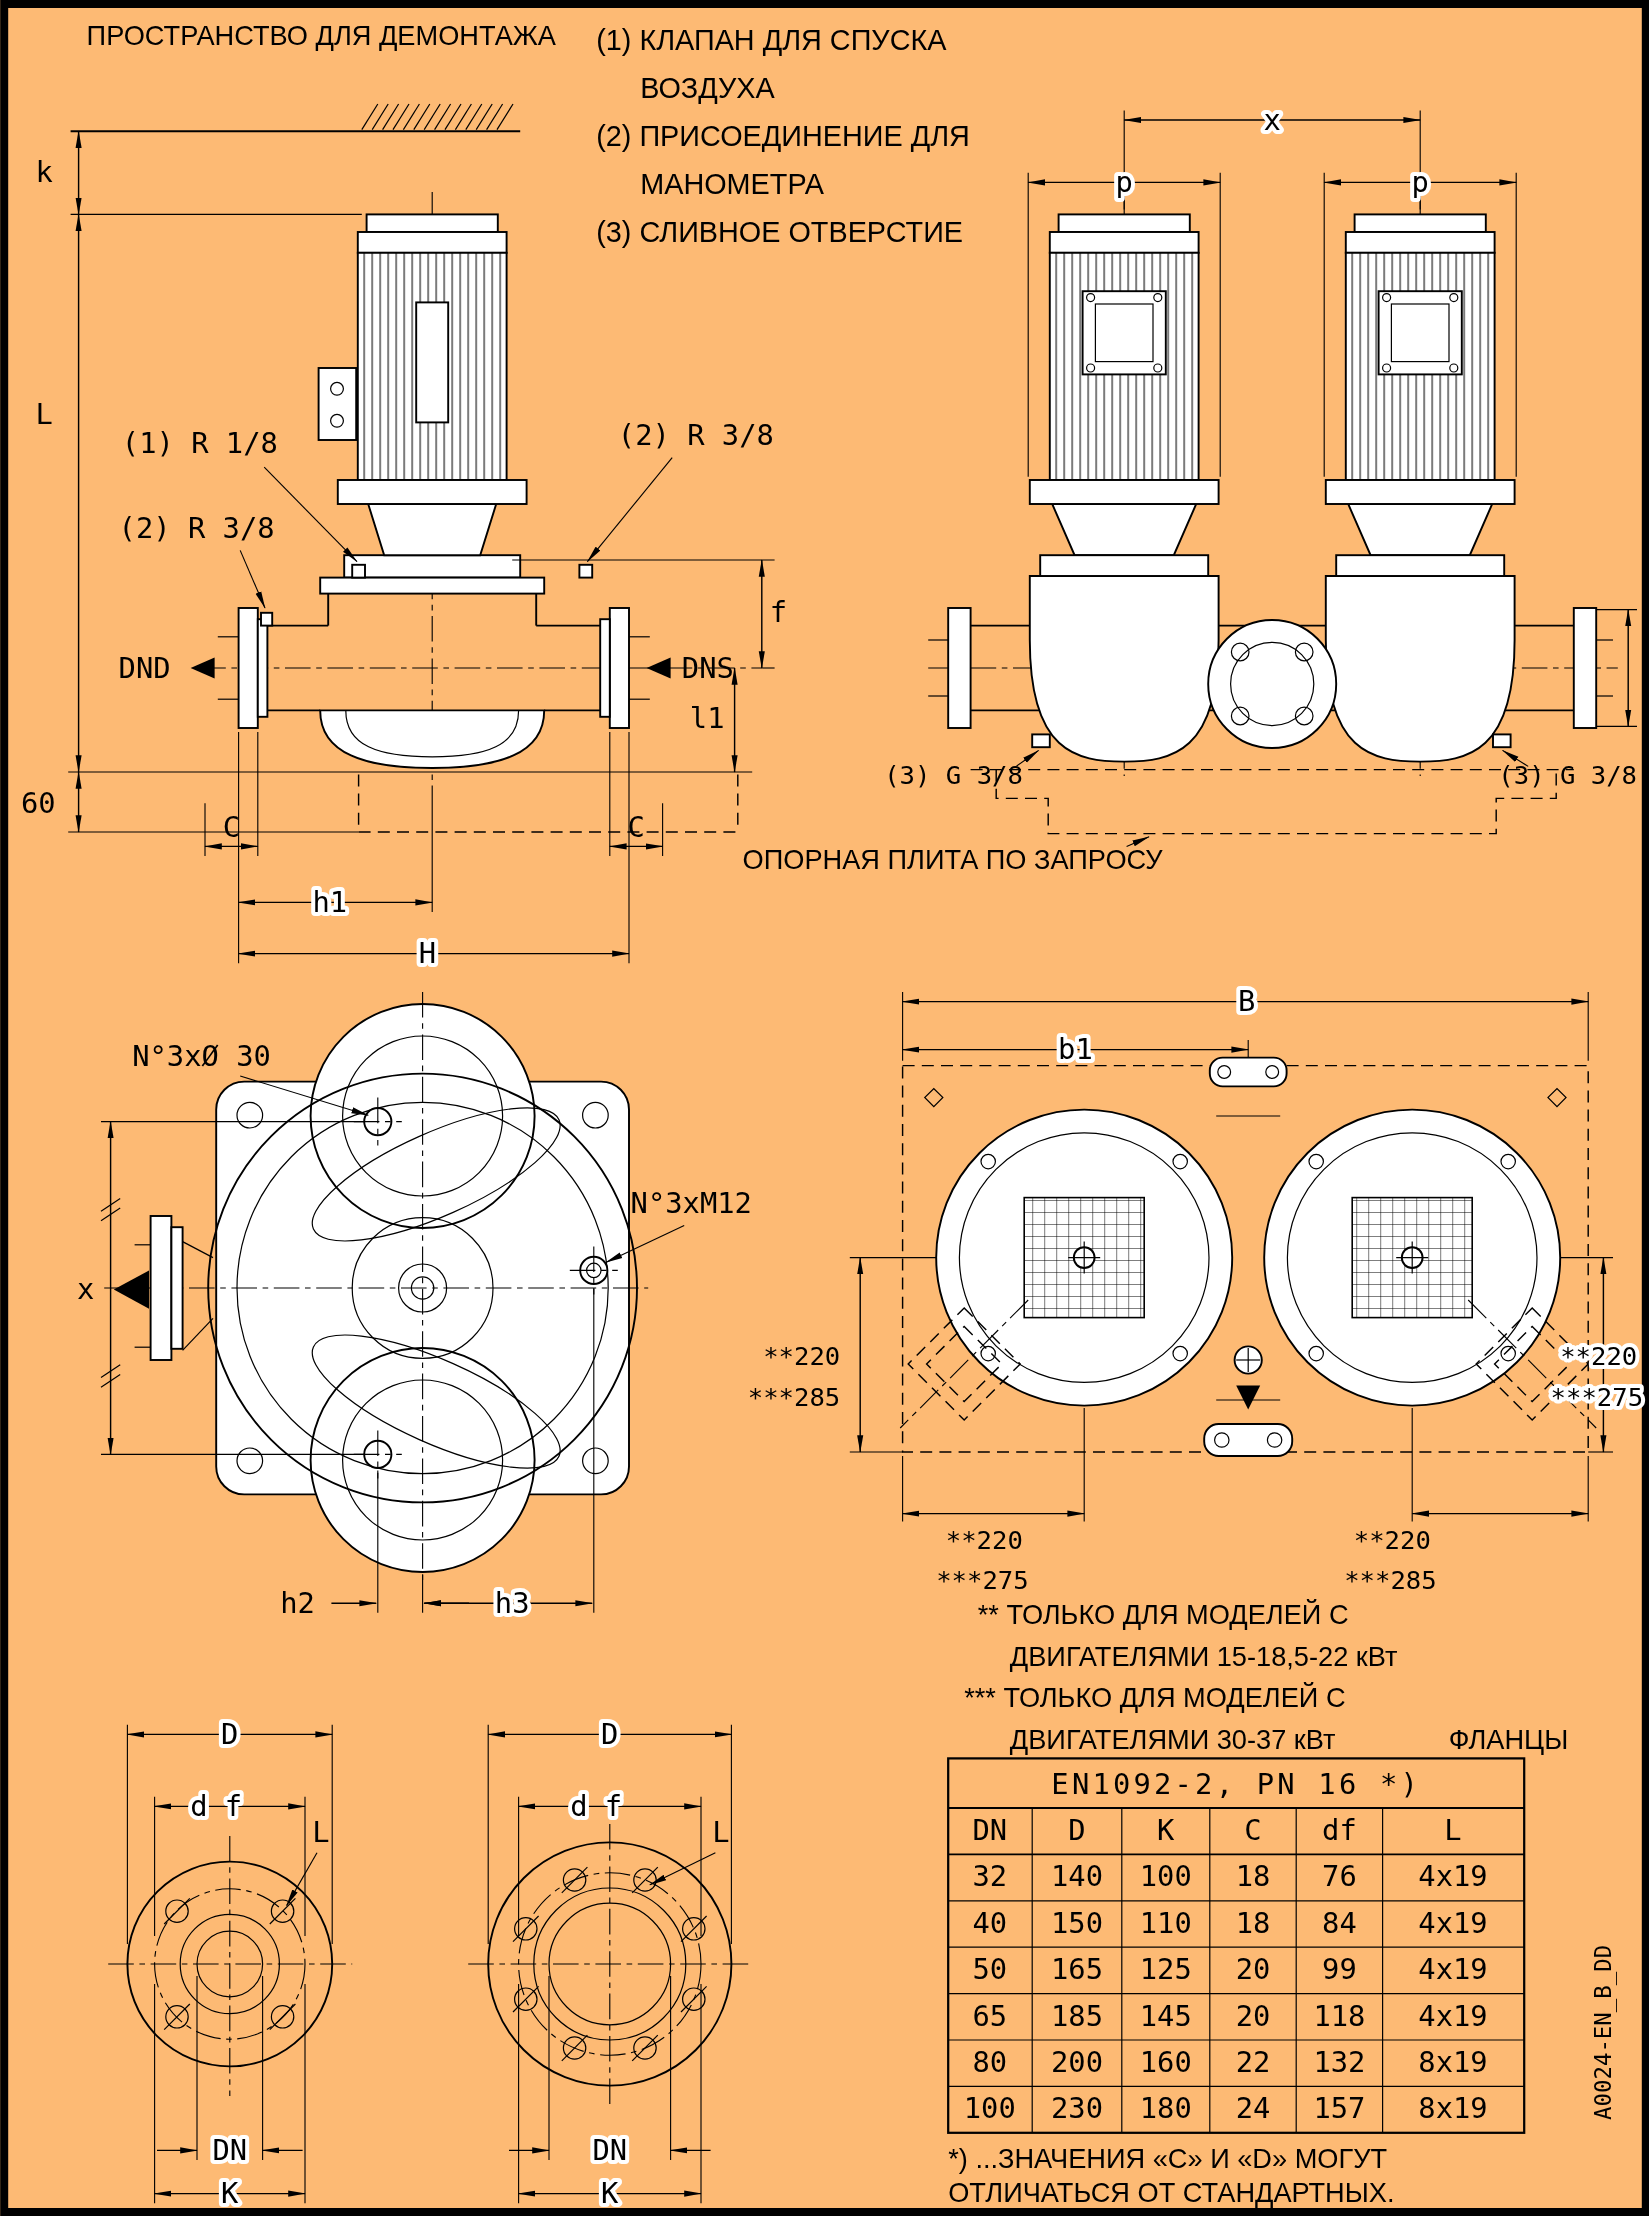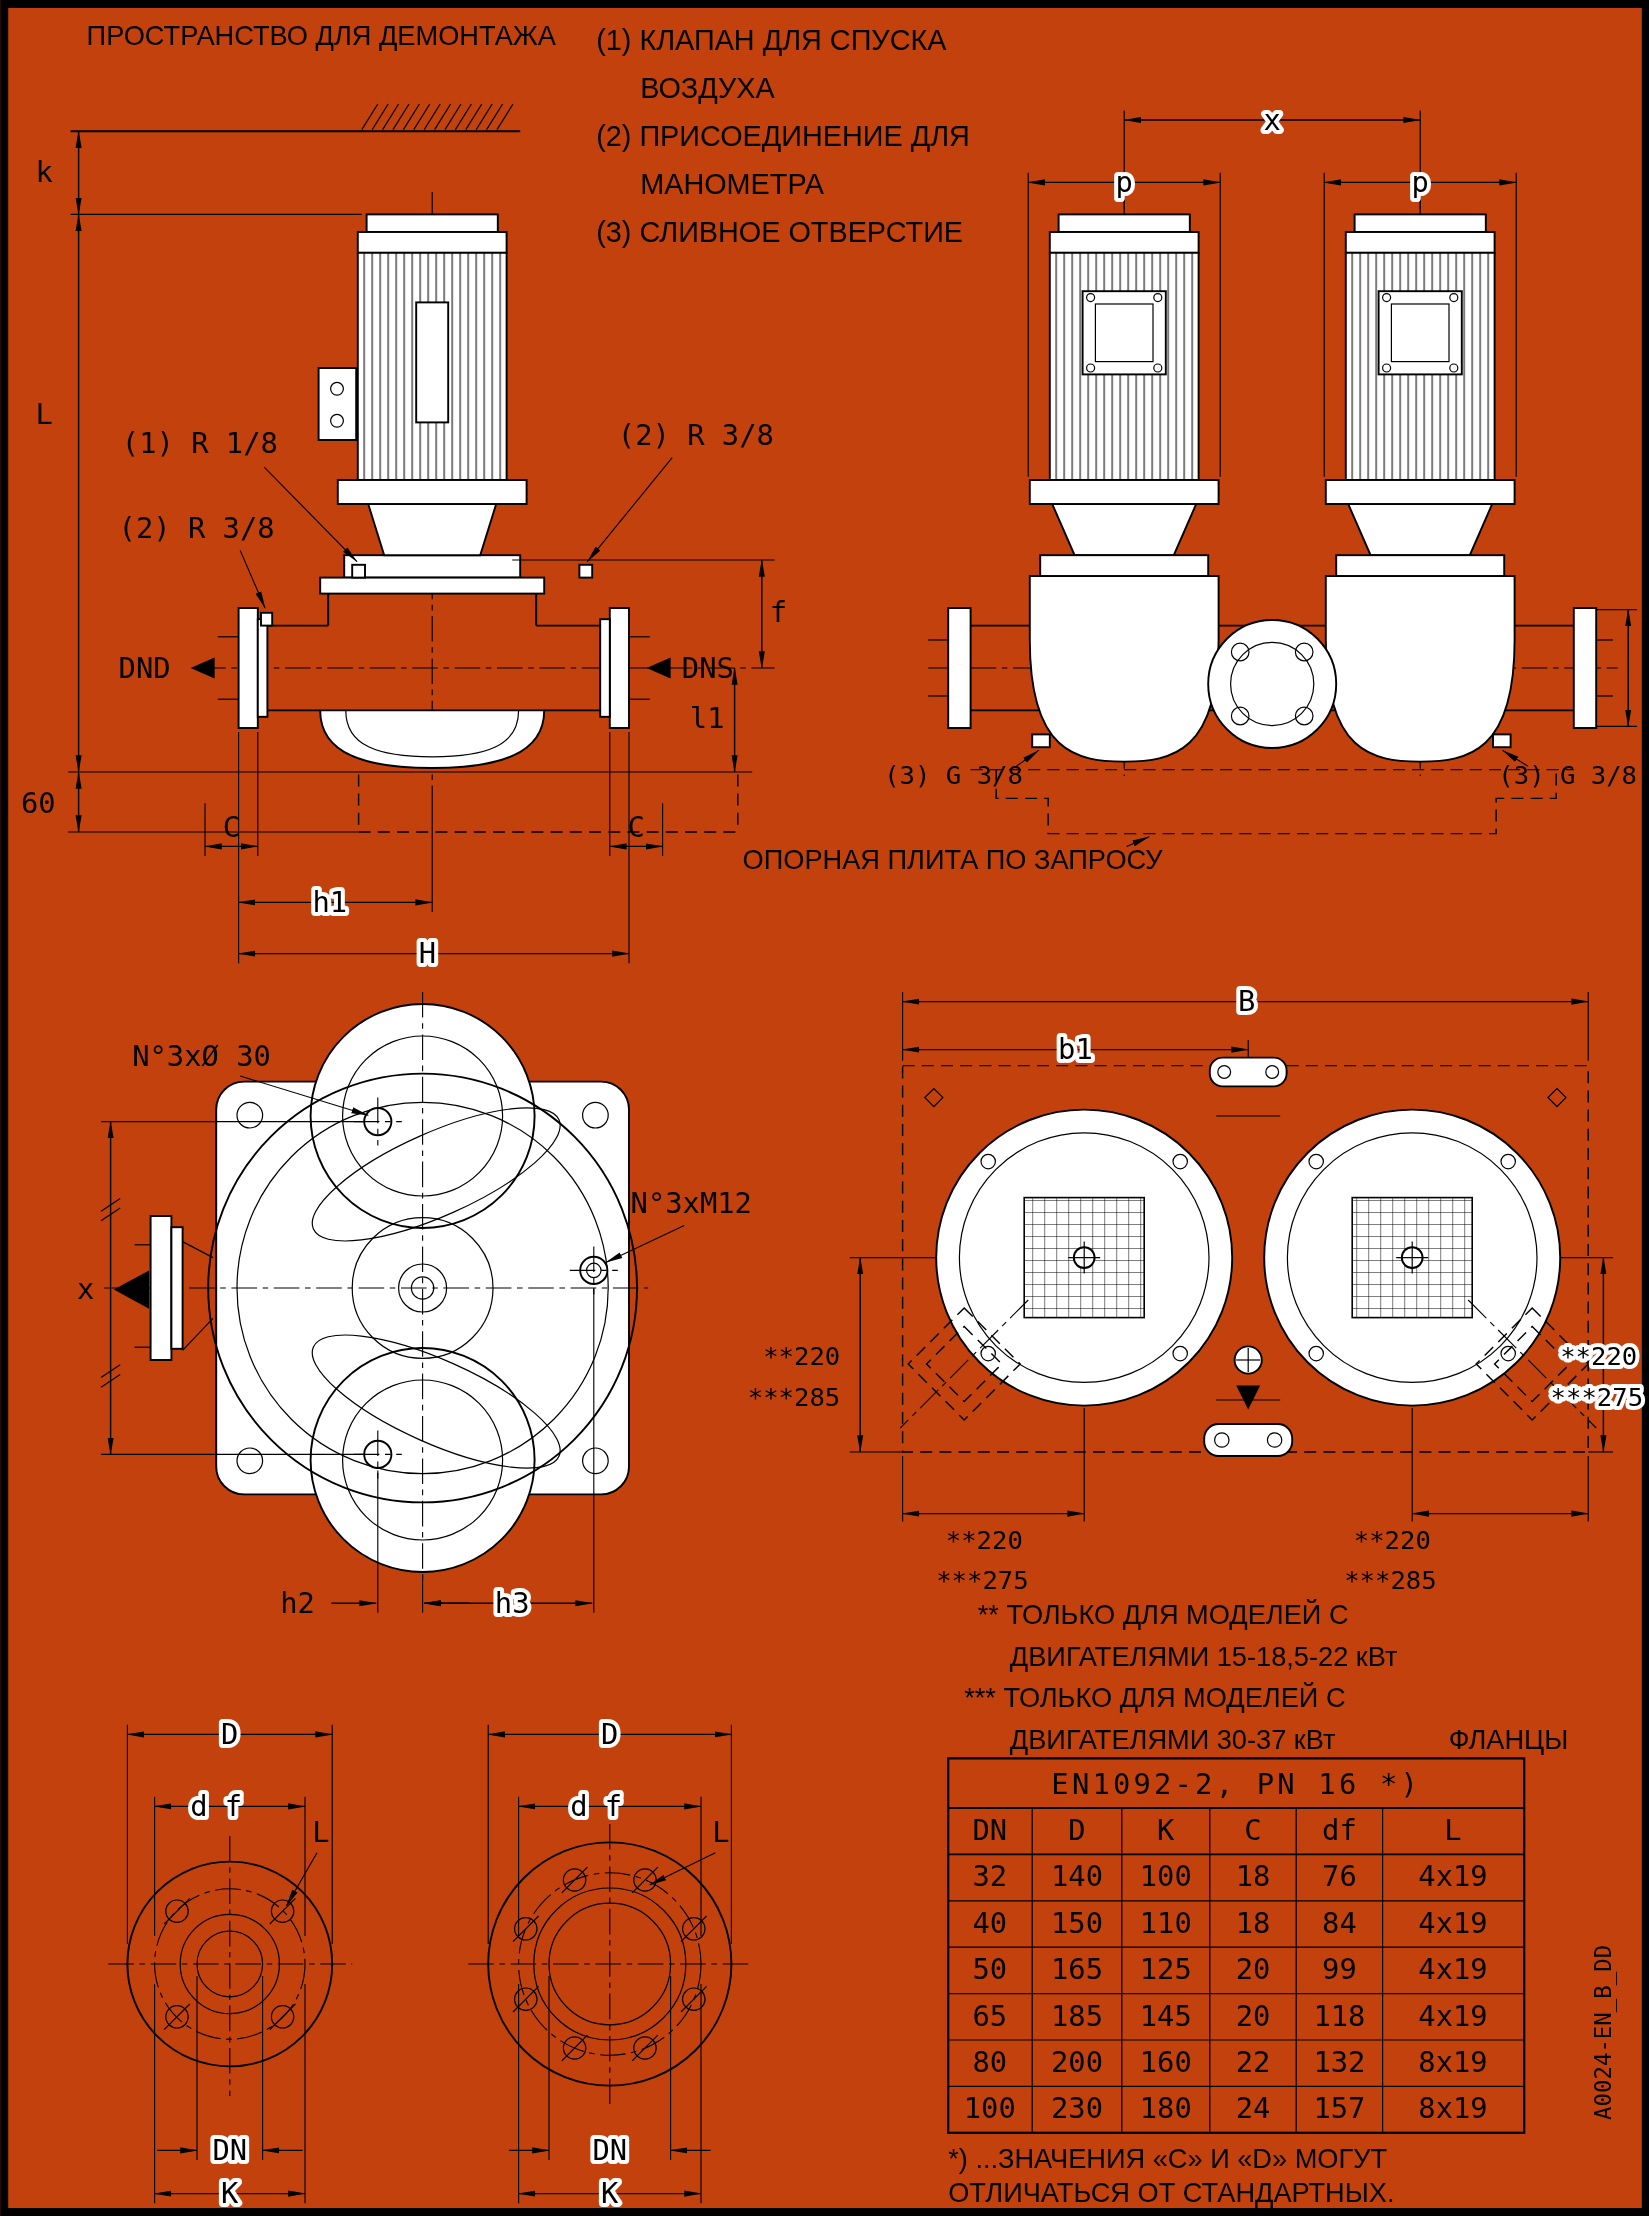--- a/index.html
+++ b/index.html
@@ -1,16 +1,16 @@
 <!DOCTYPE html>
 <html style="font-size:12.8px"><head>
 <meta charset="utf-8">
 <style>
   html,body{margin:0;padding:0;background:#fff;}
-  #page{position:relative;width:1650px;height:2216px;background:#c2410c;overflow:hidden;}
+  #page{position:relative;width:1650px;height:2216px;background:#fdba74;overflow:hidden;}
   svg{display:block;}
   .ln{fill:none;stroke:#000;stroke-width:2.4;}
   .lnf{fill:#fff;stroke:#000;stroke-width:2.4;}
   .th{fill:none;stroke:#000;stroke-width:1.5;}
   .dim{fill:none;stroke:#000;stroke-width:1.8;}
   .ext{fill:none;stroke:#000;stroke-width:1.4;}
   .dash{fill:none;stroke:#000;stroke-width:1.8;stroke-dasharray:15 9;}
   .dd{fill:none;stroke:#000;stroke-width:1.4;stroke-dasharray:32 7 7 7;}
   .blk{fill:#000;stroke:none;}
   text{fill:#000;}

